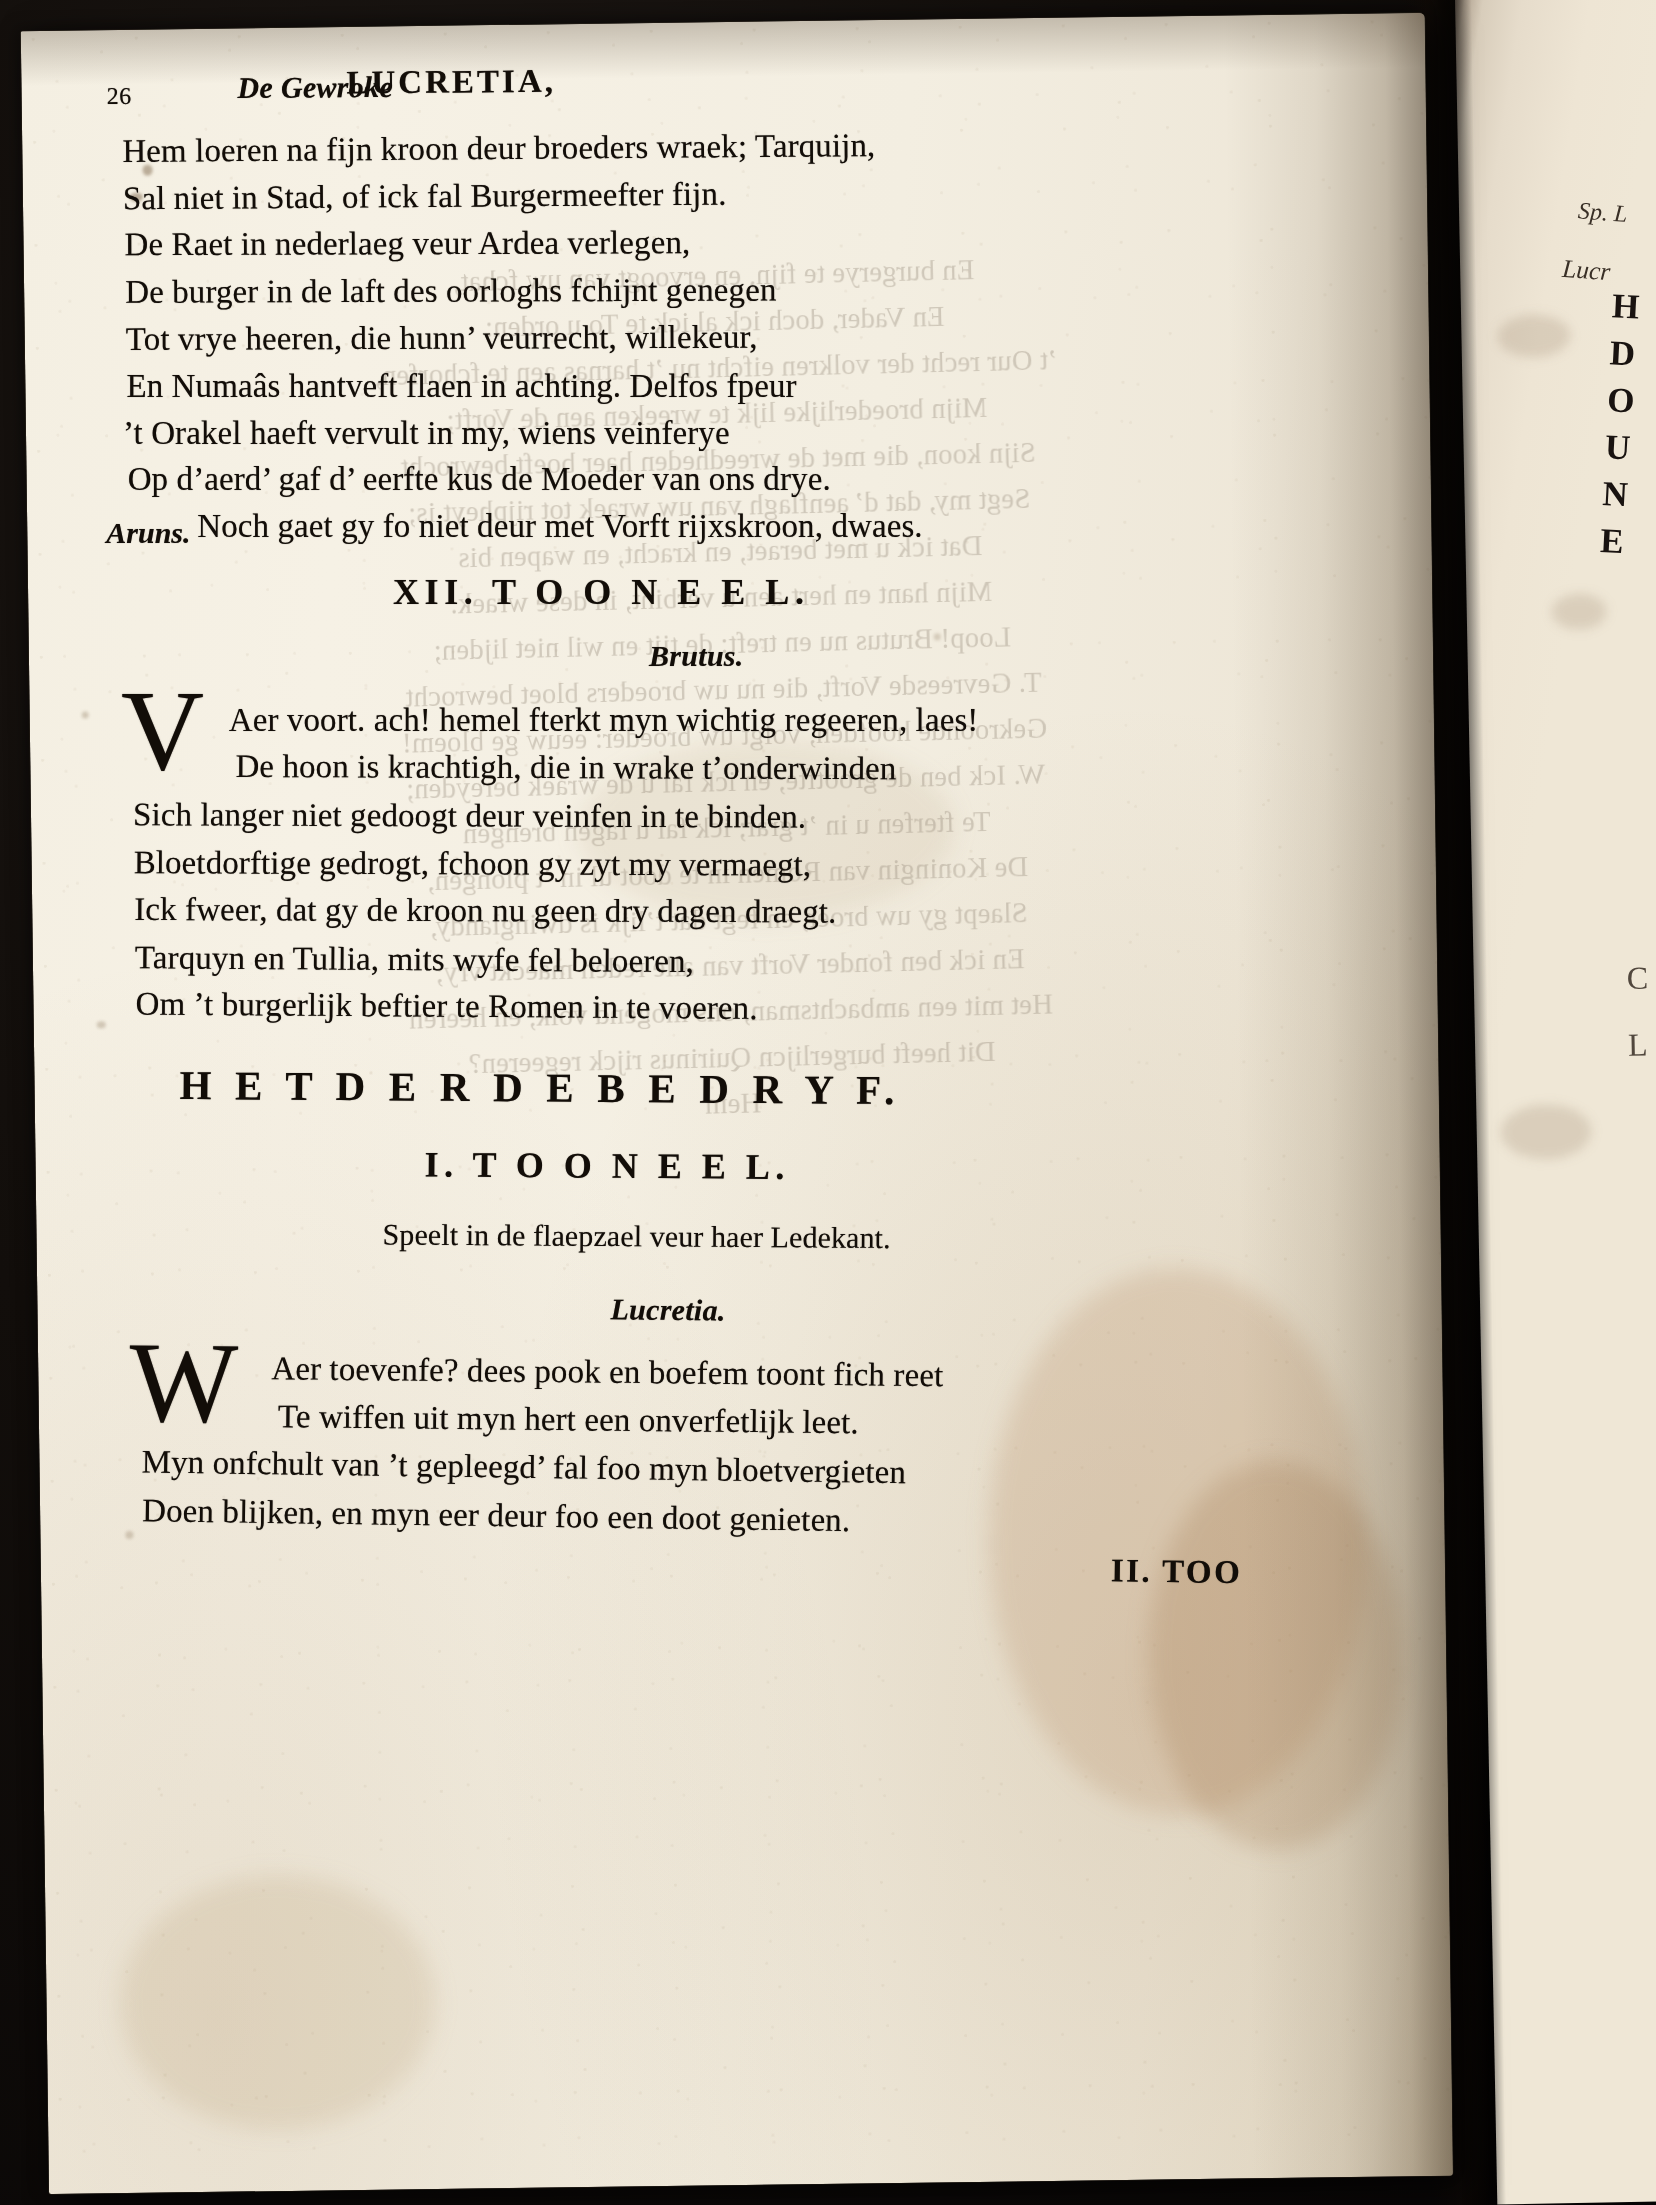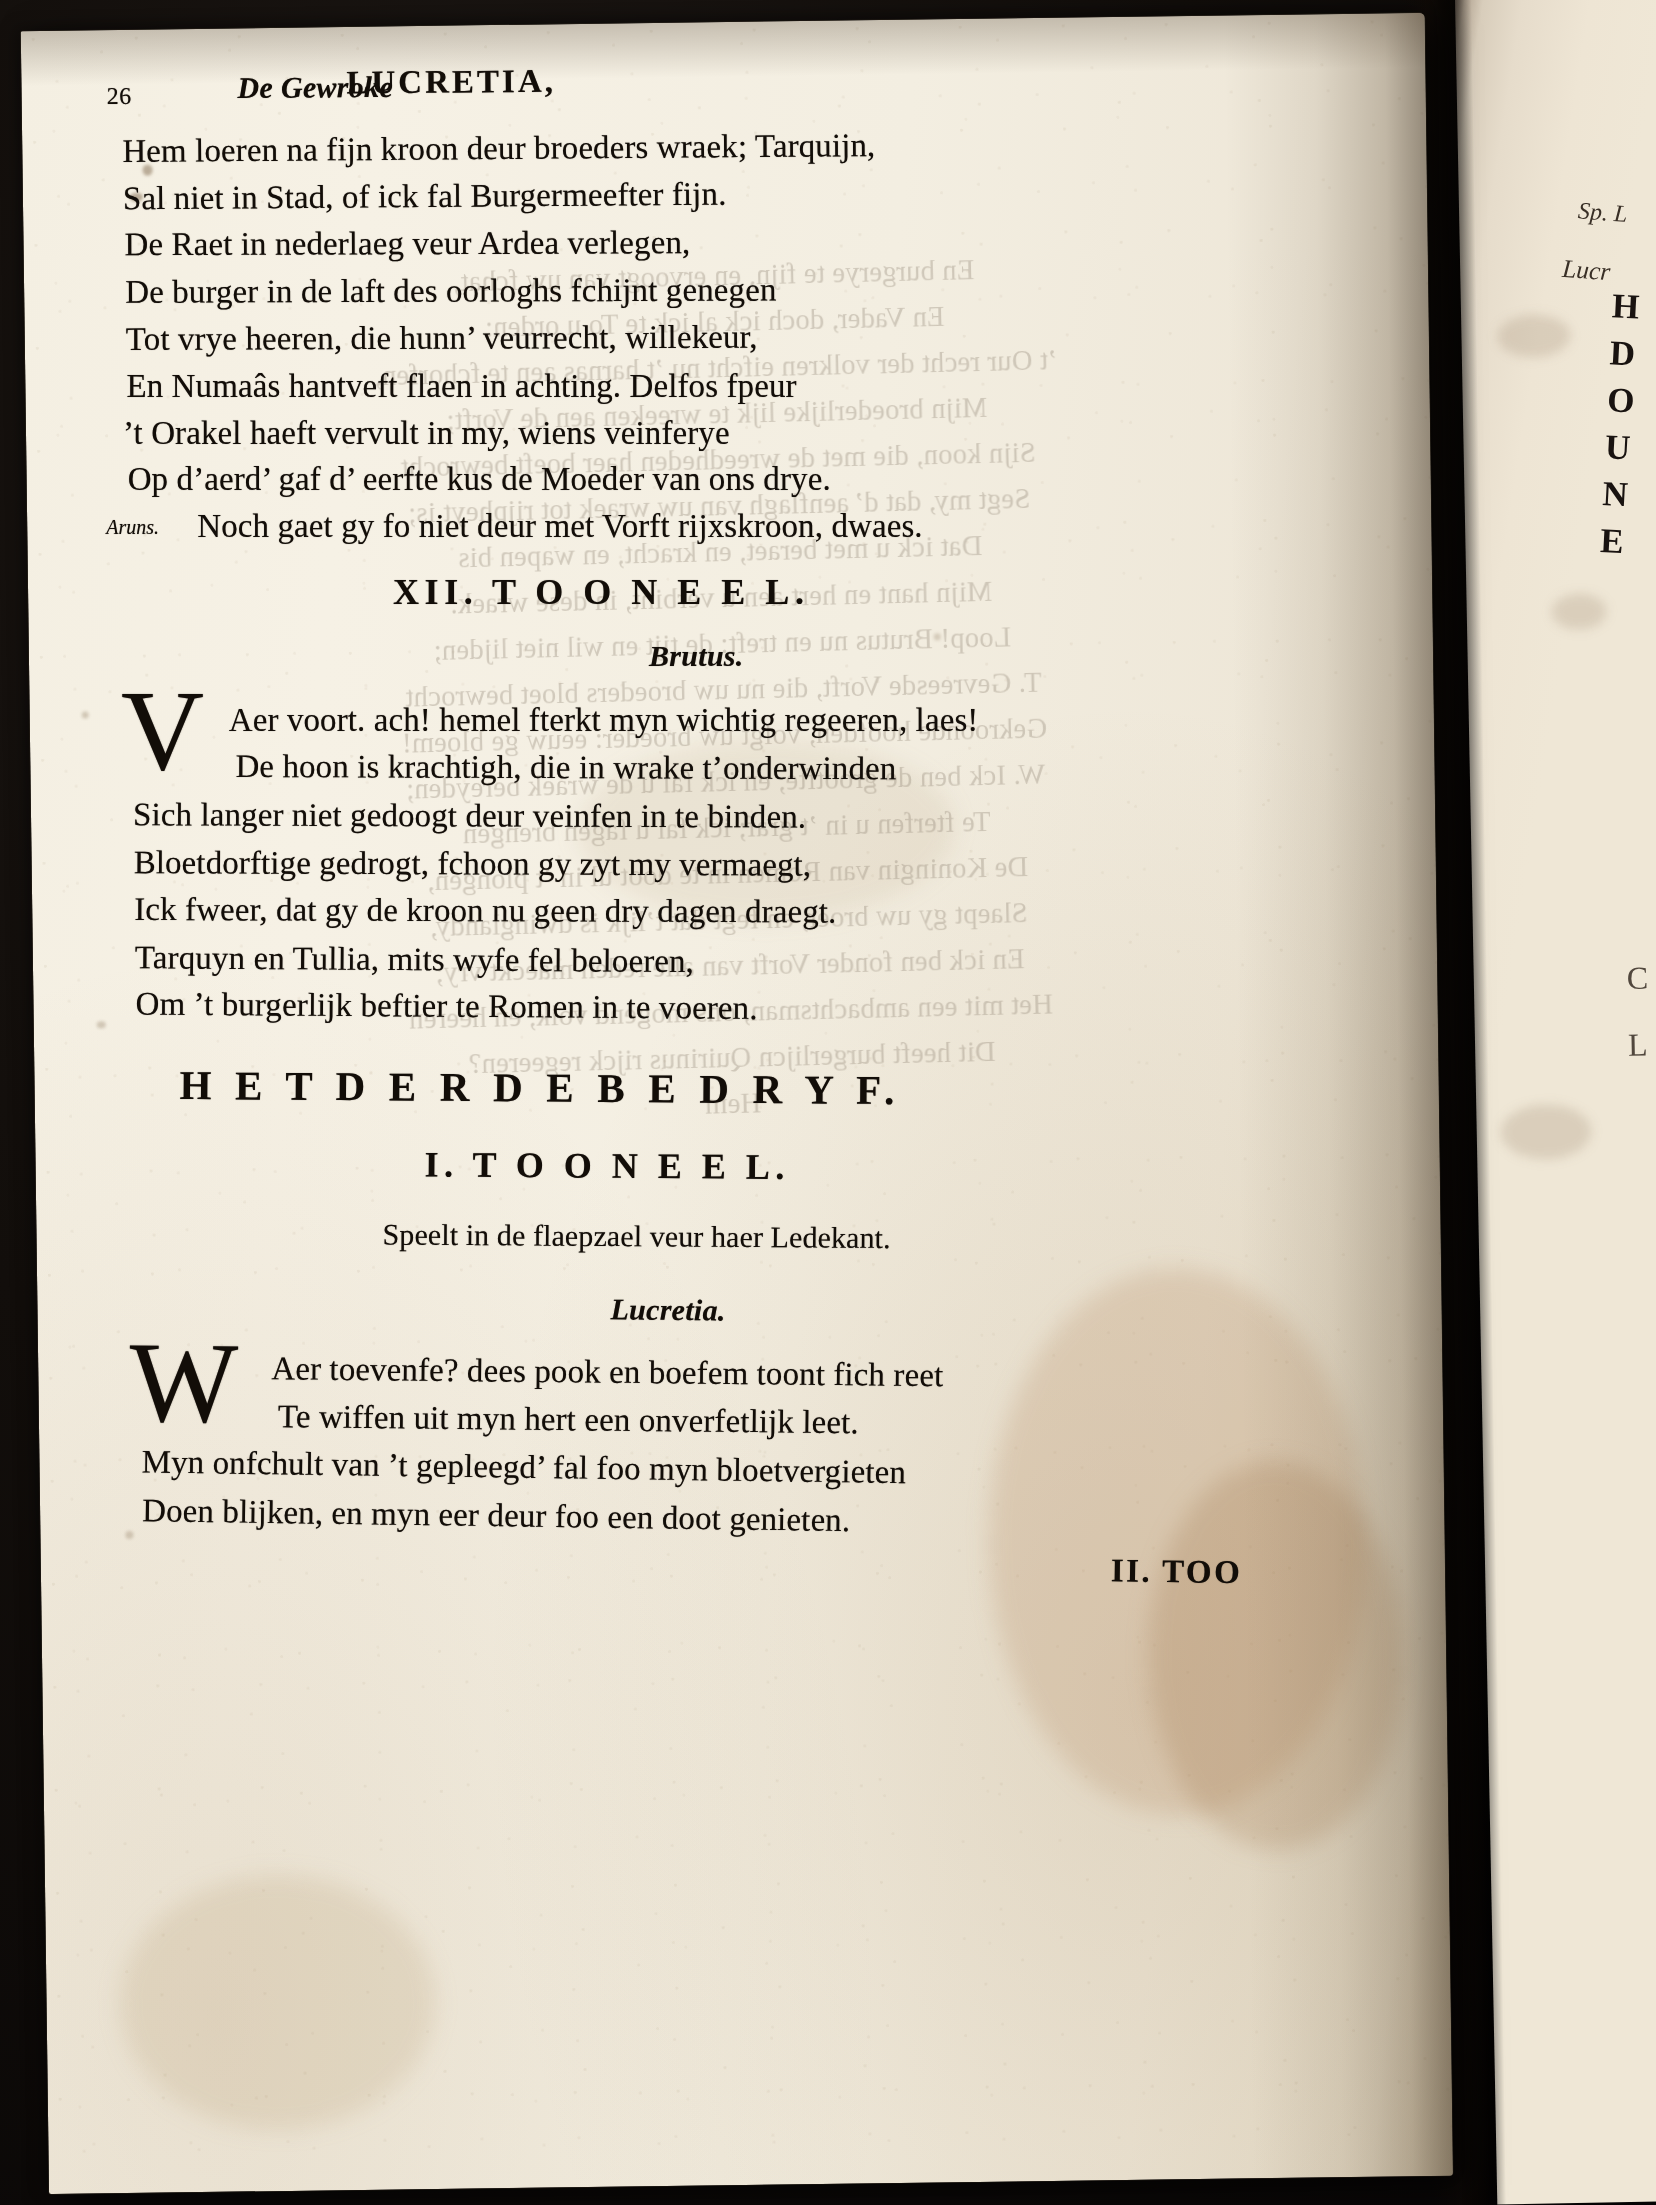--- a/index.html
+++ b/index.html
@@ -189,22 +189,22 @@
   }
 
   
   .vline {
     font-size: 33px;
     letter-spacing: 0.1px;
     font-weight: 500;
   }
   .speaker {
     font-style: italic;
-    font-weight: normal;
-    font-size: 20px;
+    font-weight: bold;
+    font-size: 30px;
   }
 
   
   .scene-head {
     font-size: 36px;
     letter-spacing: 5.5px;
     font-weight: 600;
   }
   .act-head {
     font-size: 41px;

